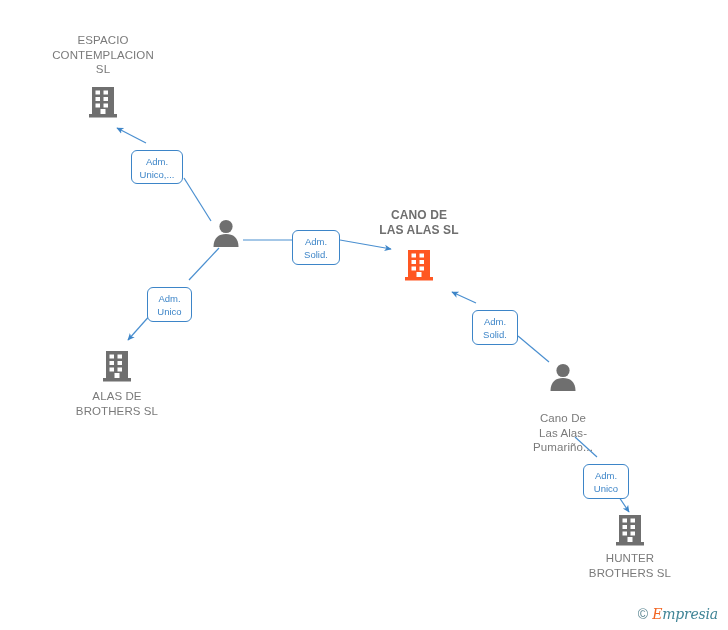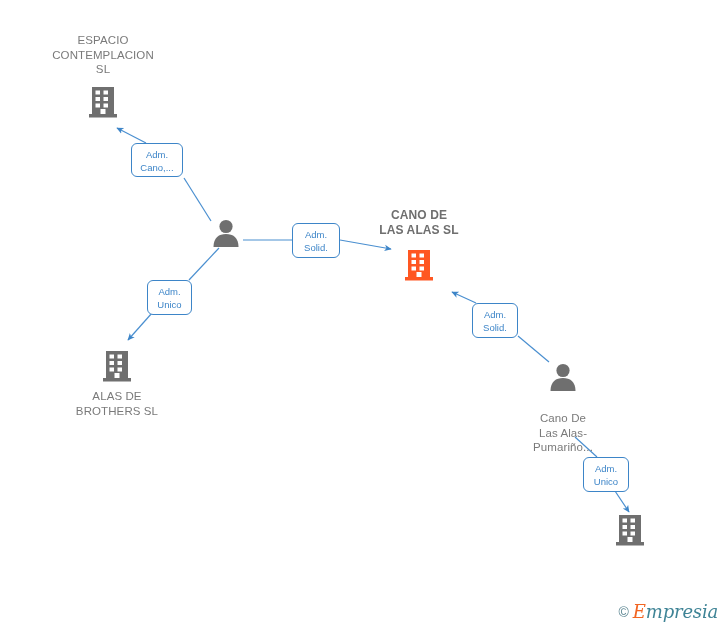--- a/index.html
+++ b/index.html
@@ -68,20 +68,21 @@
     box-sizing: border-box;
     border: 1px solid #3d85c8;
     border-radius: 6px;
     background: #ffffff;
     color: #3d85c8;
     font-size: 9.5px;
     line-height: 13px;
     text-align: center;
     padding-top: 4px;
     z-index: 5;
+    margin-top: 7px;
   }
   .rel span { display: block; }
 
   
   #watermark {
     position: absolute;
     right: 10px;
     bottom: 8px;
     display: flex;
     align-items: center;
@@ -89,21 +90,21 @@
     font-size: 16px;
     color: #4a7f8c;
   }
   #watermark .copy {
     font-size: 14px;
     color: #5b8692;
   }
   #watermark .brand {
     font-family: "DejaVu Serif", serif;
     font-style: italic;
-    font-size: 18px;
+    font-size: 14px;
     color: #3f8496;
     letter-spacing: -0.2px;
   }
   #watermark .brand b {
     color: #f26522;
     font-weight: normal;
   }
 </style>
 </head>
 <body>
@@ -218,24 +219,28 @@
       <rect x="1" y="28" width="28" height="3.5" fill="#6f6f6f"></rect>
       <rect x="7.5" y="4.5" width="4.5" height="4" fill="#fff"></rect>
       <rect x="15.5" y="4.5" width="4.5" height="4" fill="#fff"></rect>
       <rect x="7.5" y="11" width="4.5" height="4" fill="#fff"></rect>
       <rect x="15.5" y="11" width="4.5" height="4" fill="#fff"></rect>
       <rect x="7.5" y="17.5" width="4.5" height="4" fill="#fff"></rect>
       <rect x="15.5" y="17.5" width="4.5" height="4" fill="#fff"></rect>
       <rect x="12.5" y="23" width="5" height="5" fill="#fff"></rect>
     </svg>
   </div>
+  <div class="node" style="left:630px; top:551px;">
+    <div class="caption">HUNTER
+BROTHERS  SL</div>
+  </div>
 
   <div class="rel" style="left:131px; top:143px; width:52px; height:34px;">
     <span>Adm.</span>
-    <span>Cano,...</span>
+    <span>Unico,...</span>
   </div>
 
   <div class="rel" style="left:292px; top:223px; width:48px; height:35px;">
     <span>Adm.</span>
     <span>Solid.</span>
   </div>
 
   <div class="rel" style="left:147px; top:280px; width:45px; height:35px;">
     <span>Adm.</span>
     <span>Unico</span>

